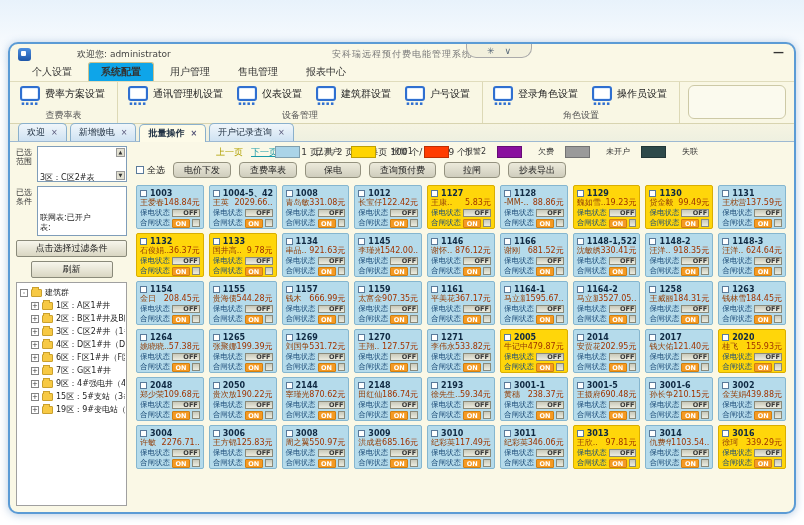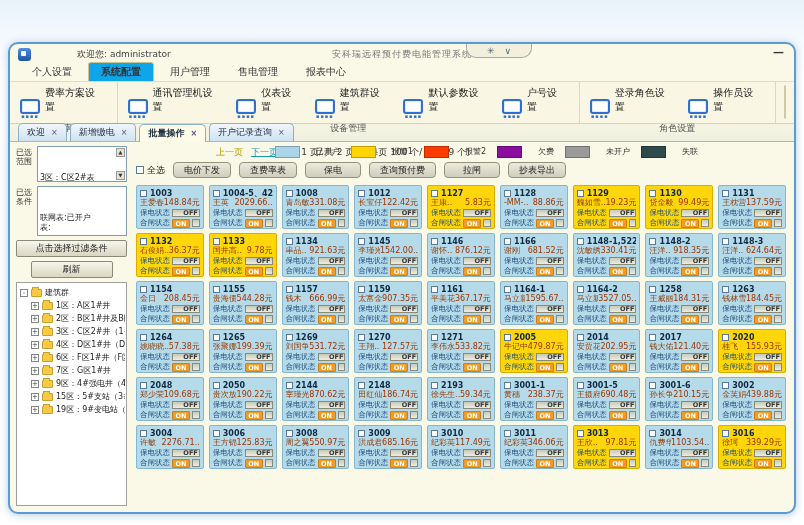--- a/index.html
+++ b/index.html
@@ -155,24 +155,20 @@
           <span class="ritem">
             <span class="micon"></span>
             <span>仪表设置</span>
           </span>
 
           <span class="ritem">
             <span class="micon"></span>
             <span>建筑群设置</span>
           </span>
 
-          <span class="ritem">
-            <span class="micon"></span>
-            <span>默认参数设置</span>
-          </span>
 
           <span class="ritem">
             <span class="micon"></span>
             <span>户号设置</span>
           </span>
         </div>
       <div class="glabel">设备管理</div>
     </div>
     <div class="rgroup">
       <div class="ritems">

